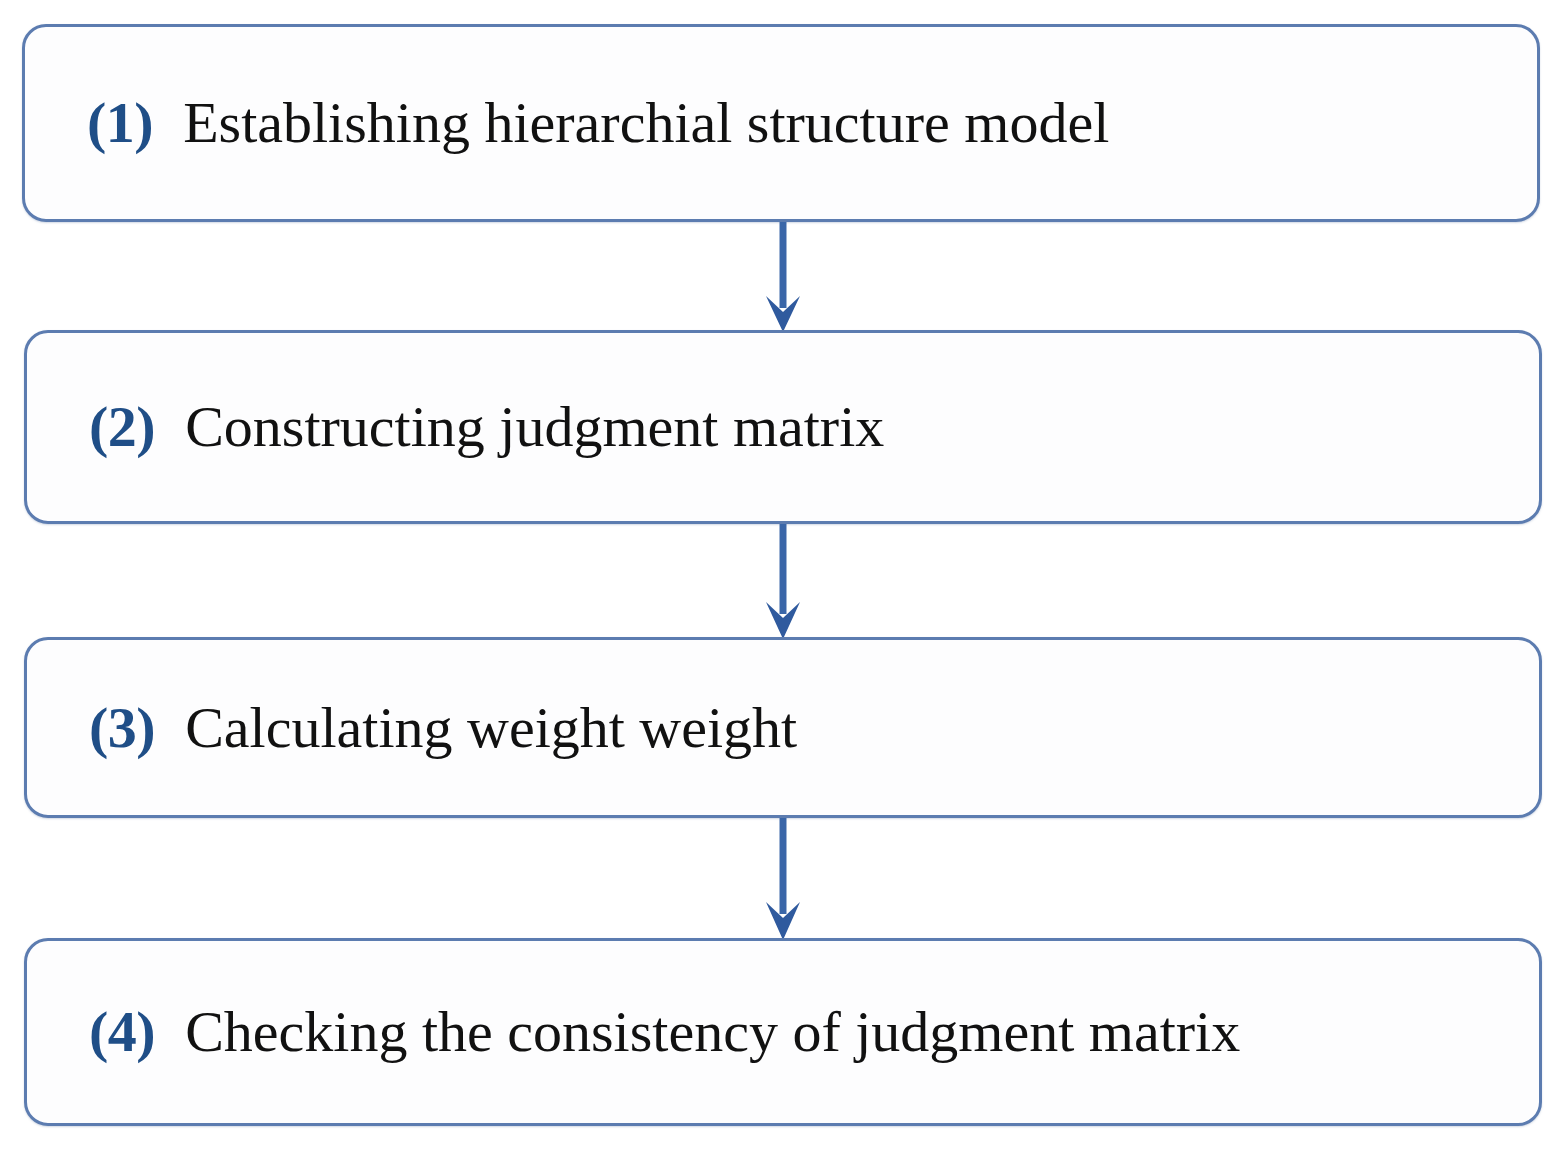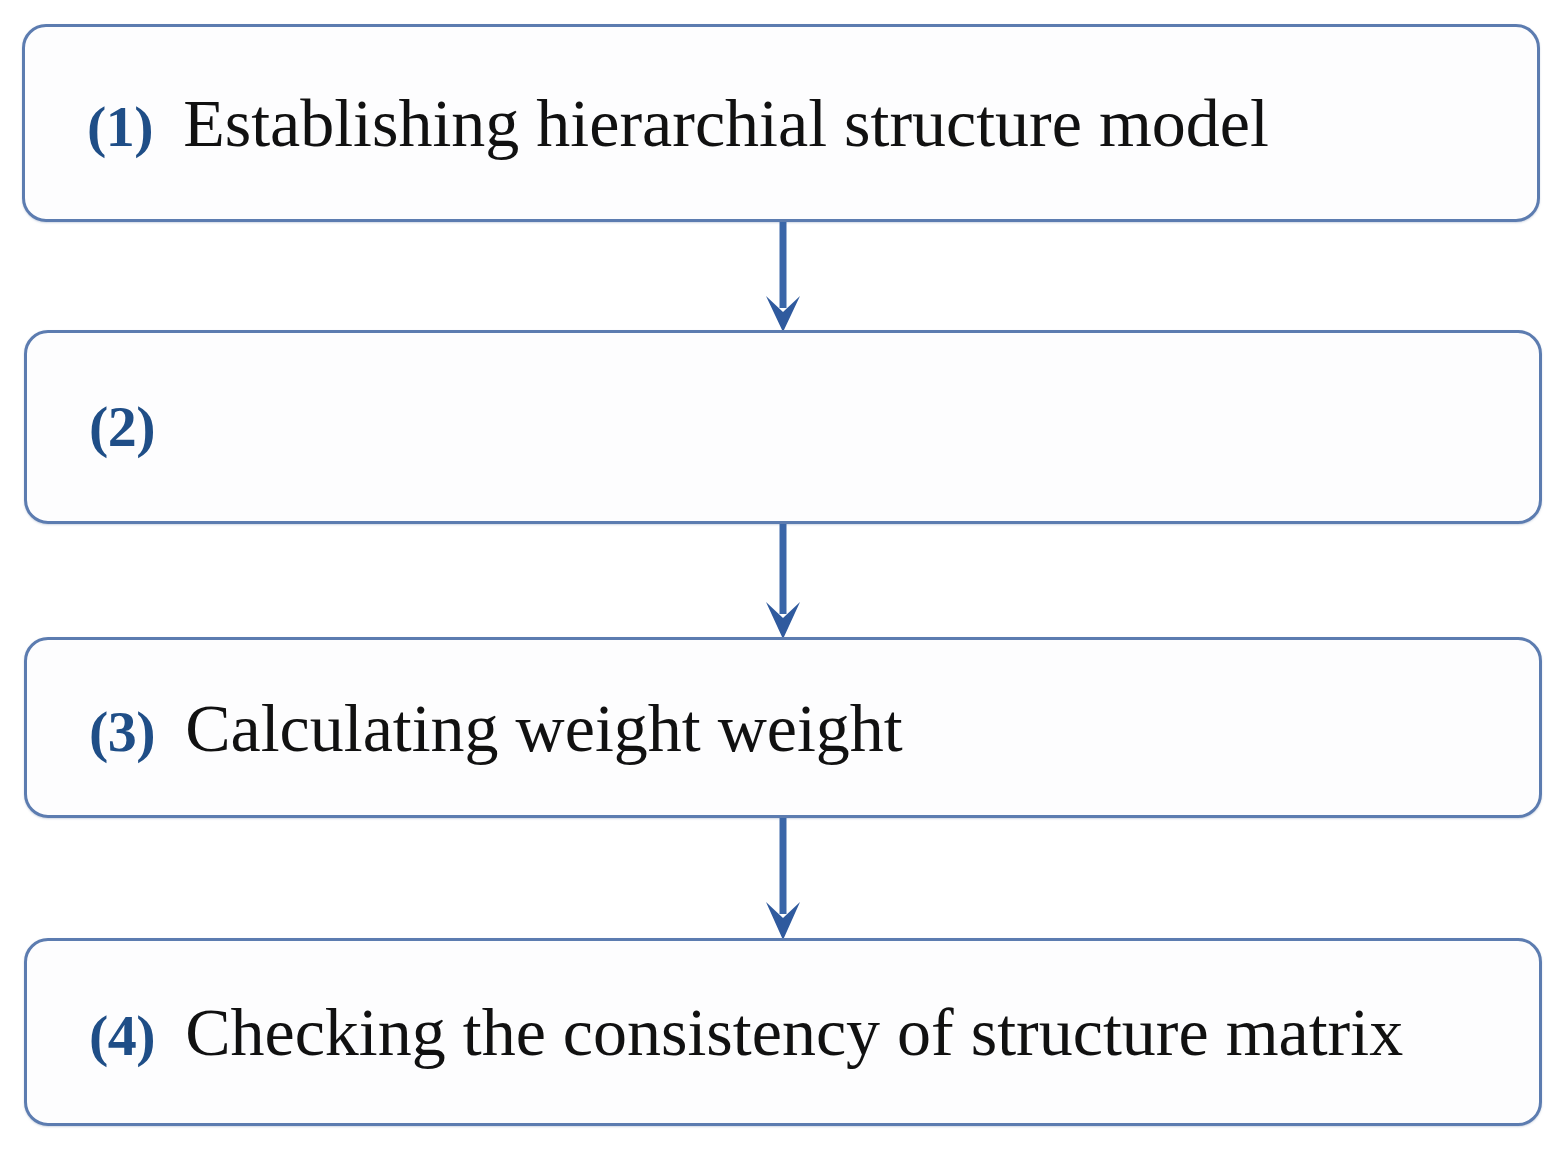--- a/index.html
+++ b/index.html
@@ -36,21 +36,21 @@
   .step-num {
     color: #1f4e87;
     font-weight: bold;
     font-size: 58px;
     line-height: 1;
     letter-spacing: -0.5px;
   }
   .step-label {
     color: #111111;
     font-weight: normal;
-    font-size: 68px;
+    font-size: 58px;
     line-height: 1;
     margin-left: 30px;
   }
 
   
   #box-1 { left: 22px;  top: 24px;   width: 1518px; height: 198px; }
   #box-2 { left: 24px;  top: 330px;  width: 1518px; height: 194px; }
   #box-3 { left: 24px;  top: 637px;  width: 1518px; height: 181px; }
   #box-4 { left: 24px;  top: 938px;  width: 1518px; height: 188px; }
 
@@ -80,20 +80,21 @@
   <div class="arrow" id="arrow-1">
     <svg viewBox="0 0 52 110" preserveAspectRatio="none" aria-hidden="true">
       <line x1="26" y1="0" x2="26" y2="86" stroke="#3a66a8" stroke-width="7"></line>
       <path d="M 9 74 L 26 110 L 43 74 L 26 90 Z" fill="#2f5a9e"></path>
     </svg>
   </div>
 
   <div class="step-box" id="box-2">
     <div class="step-inner">
       <span class="step-num">(2)</span>
+      <span class="step-label">Constructing judgment matrix</span>
     </div>
   </div>
 
   <div class="arrow" id="arrow-2">
     <svg viewBox="0 0 52 115" preserveAspectRatio="none" aria-hidden="true">
       <line x1="26" y1="0" x2="26" y2="90" stroke="#3a66a8" stroke-width="7"></line>
       <path d="M 9 78 L 26 115 L 43 78 L 26 94 Z" fill="#2f5a9e"></path>
     </svg>
   </div>
 
@@ -107,17 +108,17 @@
   <div class="arrow" id="arrow-3">
     <svg viewBox="0 0 52 122" preserveAspectRatio="none" aria-hidden="true">
       <line x1="26" y1="0" x2="26" y2="96" stroke="#3a66a8" stroke-width="7"></line>
       <path d="M 9 84 L 26 122 L 43 84 L 26 100 Z" fill="#2f5a9e"></path>
     </svg>
   </div>
 
   <div class="step-box" id="box-4">
     <div class="step-inner">
       <span class="step-num">(4)</span>
-      <span class="step-label">Checking the consistency of structure matrix</span>
+      <span class="step-label">Checking the consistency of judgment matrix</span>
     </div>
   </div>
 
 </div>
 
 </body></html>

